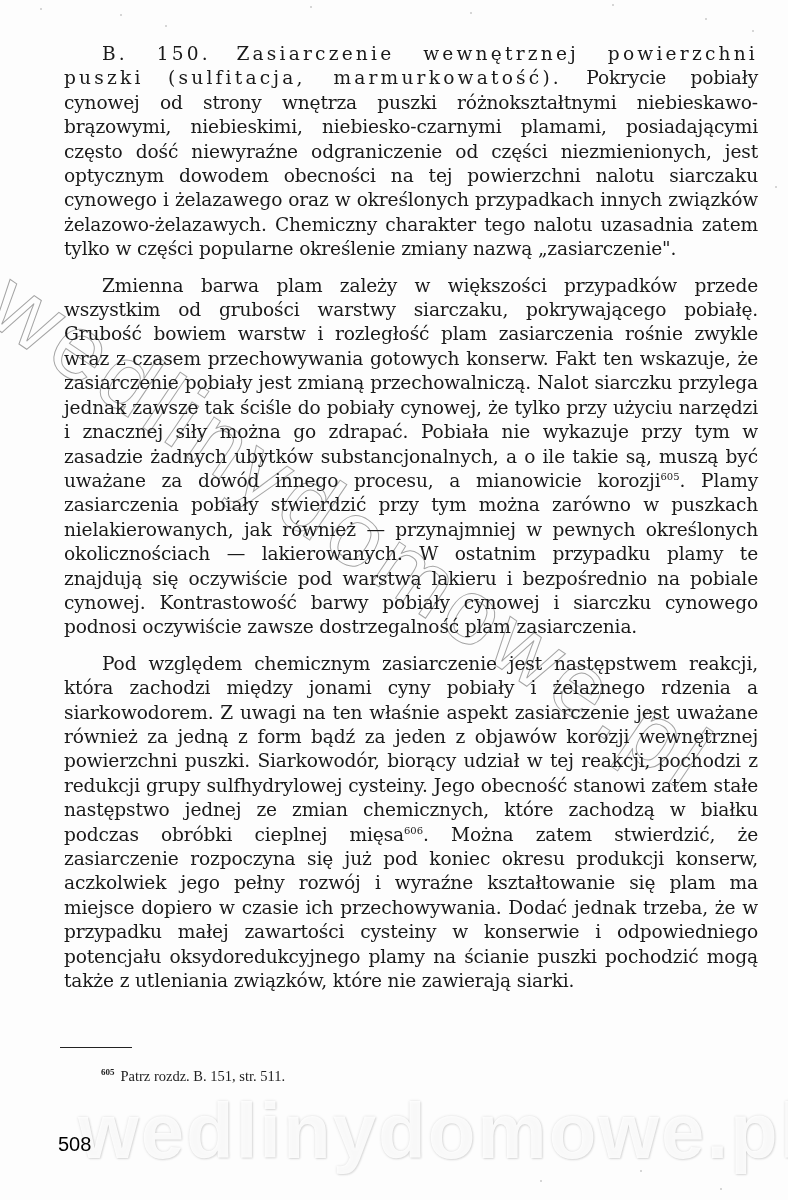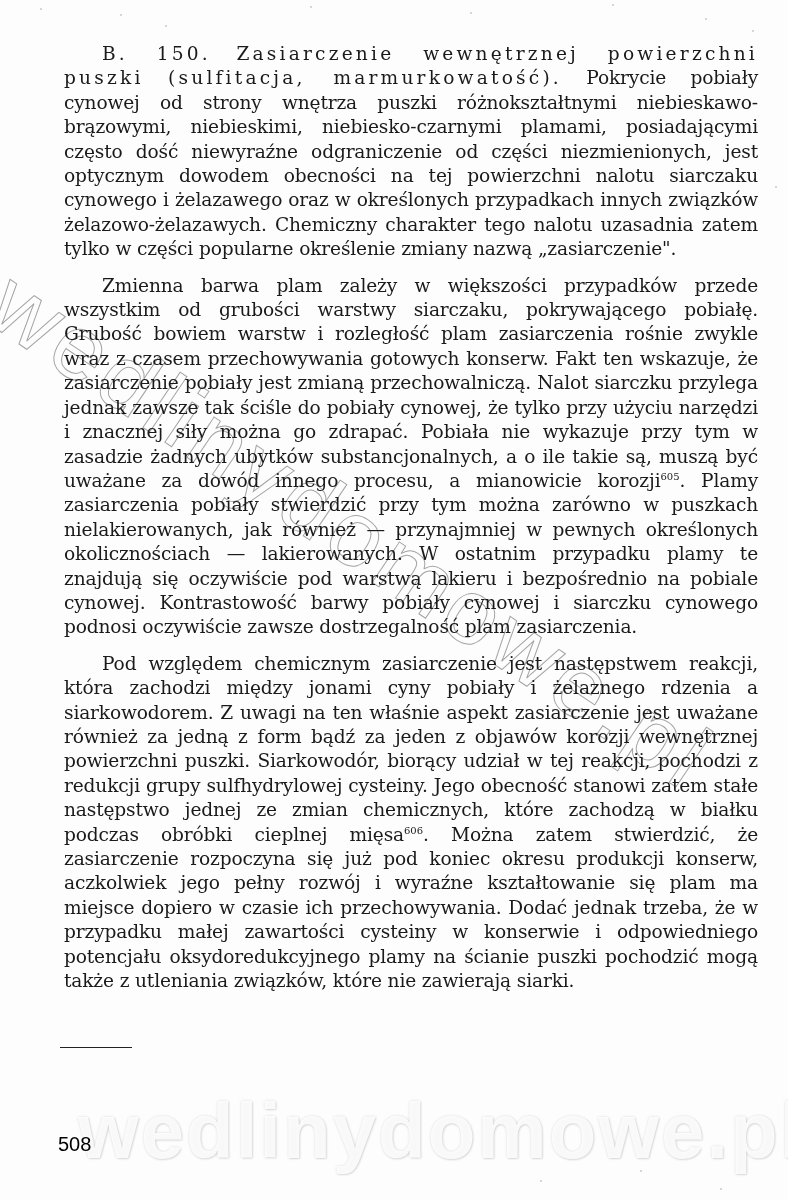--- a/index.html
+++ b/index.html
@@ -142,18 +142,21 @@
       <span>Zmienna barwa plam zależy w większości przypadków przede wszystkim od grubości warstwy siarczaku, pokrywającego pobiałę. Grubość bowiem warstw i rozległość plam zasiarczenia rośnie zwykle wraz z czasem przechowywania gotowych konserw. Fakt ten wskazuje, że zasiarczenie pobiały jest zmianą przechowalniczą. Nalot siarczku przylega jednak zawsze tak ściśle do pobiały cynowej, że tylko przy użyciu narzędzi i znacznej siły można go zdrapać. Pobiała nie wykazuje przy tym w zasadzie żadnych ubytków substancjonalnych, a o ile takie są, muszą być uważane za dowód innego procesu, a mianowicie korozji</span><sup class="fn">605</sup><span>. Plamy zasiarczenia pobiały stwierdzić przy tym można zarówno w puszkach nielakierowanych, jak również — przynajmniej w pewnych określonych okolicznościach — lakierowanych. W ostatnim przypadku plamy te znajdują się oczywiście pod warstwą lakieru i bezpośrednio na pobiale cynowej. Kontrastowość barwy pobiały cynowej i siarczku cynowego podnosi oczywiście zawsze dostrzegalność plam zasiarczenia.</span>
     </p>
     <p class="para">
       <span>Pod względem chemicznym zasiarczenie jest następstwem reakcji, która zachodzi między jonami cyny pobiały i żelaznego rdzenia a siarkowodorem. Z uwagi na ten właśnie aspekt zasiarczenie jest uważane również za jedną z form bądź za jeden z objawów korozji wewnętrznej powierzchni puszki. Siarkowodór, biorący udział w tej reakcji, pochodzi z redukcji grupy sulfhydrylowej cysteiny. Jego obecność stanowi zatem stałe następstwo jednej ze zmian chemicznych, które zachodzą w białku podczas obróbki cieplnej mięsa</span><sup class="fn">606</sup><span>. Można zatem stwierdzić, że zasiarczenie rozpoczyna się już pod koniec okresu produkcji konserw, aczkolwiek jego pełny rozwój i wyraźne kształtowanie się plam ma miejsce dopiero w czasie ich przechowywania. Dodać jednak trzeba, że w przypadku małej zawartości cysteiny w konserwie i odpowiedniego potencjału oksydoredukcyjnego plamy na ścianie puszki pochodzić mogą także z utleniania związków, które nie zawierają siarki.</span>
     </p>
   </div>
 
   <div class="footnote-rule"></div>
 
   <div class="footnotes">
+    <div class="footnote">
+      <sup>605</sup><span>Patrz rozdz. B. 151, str. 511.</span>
+    </div>
   </div>
 
   <div class="watermark-bottom">wedlinydomowe.pl</div>
 
   <div class="page-number">508</div>
 </div>
 
 </body></html>

